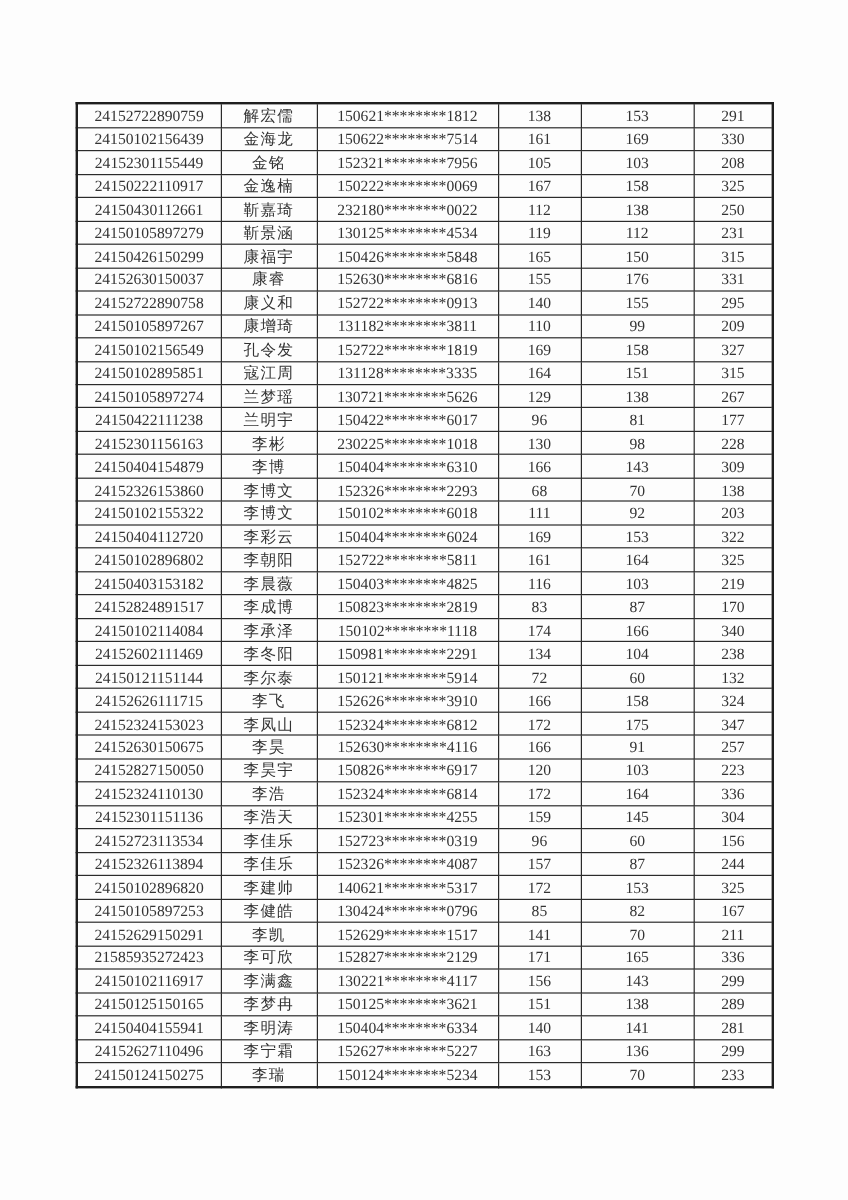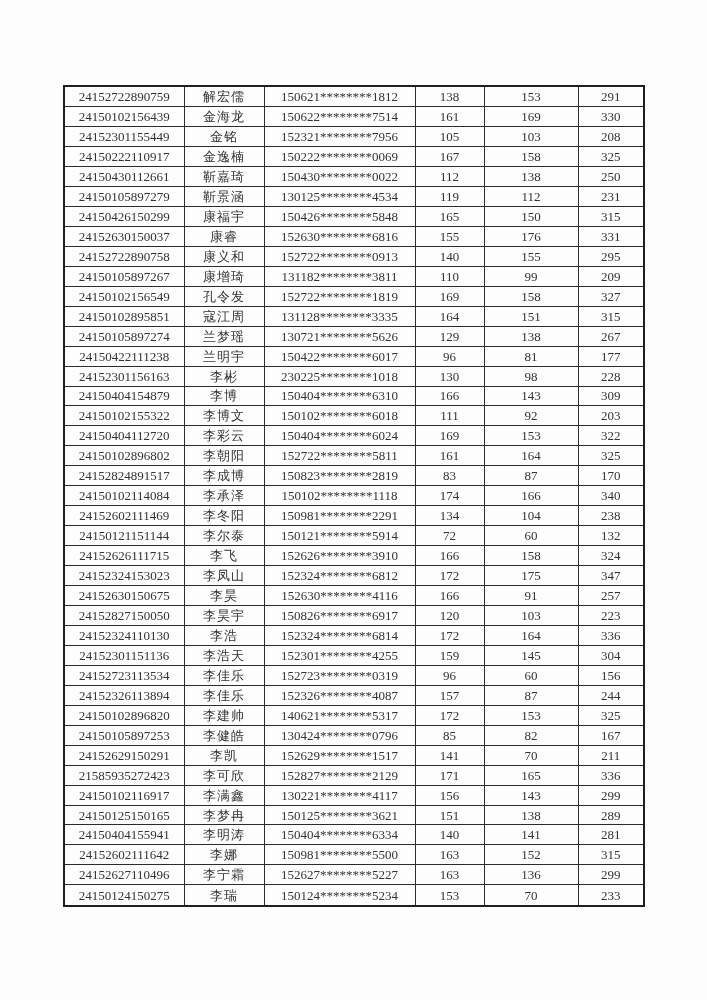--- a/index.html
+++ b/index.html
@@ -89,21 +89,21 @@
           <td class="cell-candidate-number">24150222110917</td>
           <td class="cell-name">金逸楠</td>
           <td class="cell-id-number">150222********0069</td>
           <td class="cell-score-1">167</td>
           <td class="cell-score-2">158</td>
           <td class="cell-total-score">325</td>
         </tr>
         <tr>
           <td class="cell-candidate-number">24150430112661</td>
           <td class="cell-name">靳嘉琦</td>
-          <td class="cell-id-number">150430********0022</td>
+          <td class="cell-id-number">232180********0022</td>
           <td class="cell-score-1">112</td>
           <td class="cell-score-2">138</td>
           <td class="cell-total-score">250</td>
         </tr>
         <tr>
           <td class="cell-candidate-number">24150105897279</td>
           <td class="cell-name">靳景涵</td>
           <td class="cell-id-number">130125********4534</td>
           <td class="cell-score-1">119</td>
           <td class="cell-score-2">112</td>
@@ -183,20 +183,28 @@
         </tr>
         <tr>
           <td class="cell-candidate-number">24150404154879</td>
           <td class="cell-name">李博</td>
           <td class="cell-id-number">150404********6310</td>
           <td class="cell-score-1">166</td>
           <td class="cell-score-2">143</td>
           <td class="cell-total-score">309</td>
         </tr>
         <tr>
+          <td class="cell-candidate-number">24152326153860</td>
+          <td class="cell-name">李博文</td>
+          <td class="cell-id-number">152326********2293</td>
+          <td class="cell-score-1">68</td>
+          <td class="cell-score-2">70</td>
+          <td class="cell-total-score">138</td>
+        </tr>
+        <tr>
           <td class="cell-candidate-number">24150102155322</td>
           <td class="cell-name">李博文</td>
           <td class="cell-id-number">150102********6018</td>
           <td class="cell-score-1">111</td>
           <td class="cell-score-2">92</td>
           <td class="cell-total-score">203</td>
         </tr>
         <tr>
           <td class="cell-candidate-number">24150404112720</td>
           <td class="cell-name">李彩云</td>
@@ -207,20 +215,28 @@
         </tr>
         <tr>
           <td class="cell-candidate-number">24150102896802</td>
           <td class="cell-name">李朝阳</td>
           <td class="cell-id-number">152722********5811</td>
           <td class="cell-score-1">161</td>
           <td class="cell-score-2">164</td>
           <td class="cell-total-score">325</td>
         </tr>
         <tr>
+          <td class="cell-candidate-number">24150403153182</td>
+          <td class="cell-name">李晨薇</td>
+          <td class="cell-id-number">150403********4825</td>
+          <td class="cell-score-1">116</td>
+          <td class="cell-score-2">103</td>
+          <td class="cell-total-score">219</td>
+        </tr>
+        <tr>
           <td class="cell-candidate-number">24152824891517</td>
           <td class="cell-name">李成博</td>
           <td class="cell-id-number">150823********2819</td>
           <td class="cell-score-1">83</td>
           <td class="cell-score-2">87</td>
           <td class="cell-total-score">170</td>
         </tr>
         <tr>
           <td class="cell-candidate-number">24150102114084</td>
           <td class="cell-name">李承泽</td>
@@ -359,28 +375,20 @@
         </tr>
         <tr>
           <td class="cell-candidate-number">24150404155941</td>
           <td class="cell-name">李明涛</td>
           <td class="cell-id-number">150404********6334</td>
           <td class="cell-score-1">140</td>
           <td class="cell-score-2">141</td>
           <td class="cell-total-score">281</td>
         </tr>
         <tr>
-          <td class="cell-candidate-number">24152602111642</td>
-          <td class="cell-name">李娜</td>
-          <td class="cell-id-number">150981********5500</td>
-          <td class="cell-score-1">163</td>
-          <td class="cell-score-2">152</td>
-          <td class="cell-total-score">315</td>
-        </tr>
-        <tr>
           <td class="cell-candidate-number">24152627110496</td>
           <td class="cell-name">李宁霜</td>
           <td class="cell-id-number">152627********5227</td>
           <td class="cell-score-1">163</td>
           <td class="cell-score-2">136</td>
           <td class="cell-total-score">299</td>
         </tr>
         <tr>
           <td class="cell-candidate-number">24150124150275</td>
           <td class="cell-name">李瑞</td>

